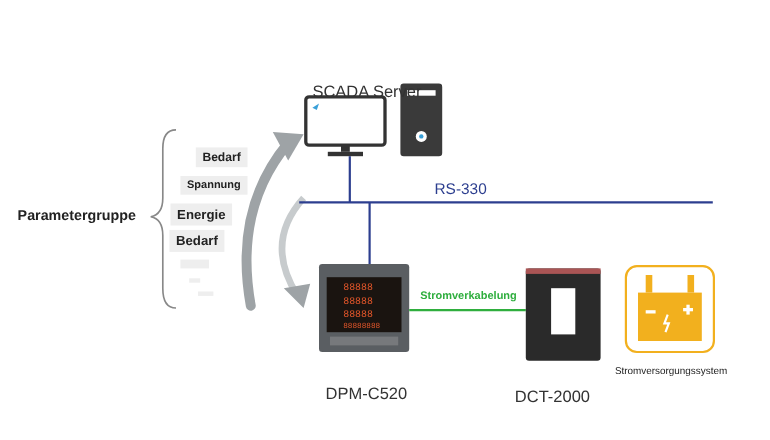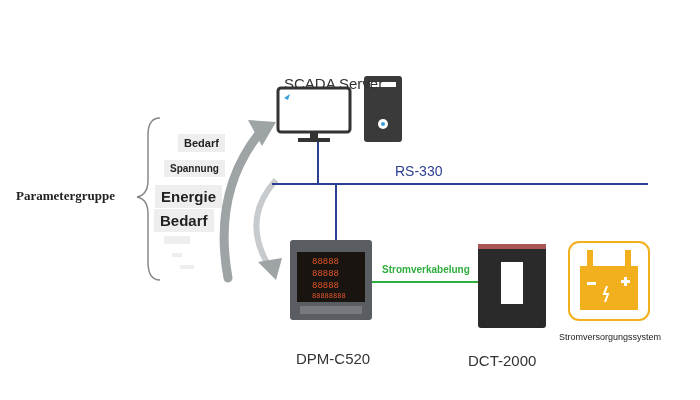--- a/index.html
+++ b/index.html
@@ -1,19 +1,19 @@
 <!DOCTYPE html>
 <html><head>
 <meta charset="utf-8">
 <style>
   html, body { margin: 0; padding: 0; background: #ffffff; }
   body { width: 700px; height: 400px; position: relative; overflow: hidden; font-family: "Liberation Sans", sans-serif; }
   .abs { position: absolute; }
-  .param-title { left: 16px; top: 188px; font-size: 13px; font-weight: bold; color: #222; font-family: Liberation Serif, serif; }
-  .chip { background: #eeeeee; color: #222; font-weight: bold; font-size: 15px; padding: 3px 6px; }
+  .param-title { left: 16px; top: 188px; font-size: 13px; font-weight: bold; color: #222; }
+  .chip { background: #eeeeee; color: #222; font-weight: bold; font-size: 12px; padding: 3px 6px; }
   .title-text { font-size: 15px; color: #333; margin-top: 20px; }
   .green-label { color: #2fae3e; font-size: 10px; font-weight: bold; }
   .rs-label { color: #2c3e8f; font-size: 14px; }
   .small-bold { font-size: 9px; font-weight: normal; color: #222; }
   svg { position: absolute; left: 0; top: 0; }
 </style>
 </head>
 <body>
 
 <svg width="700" height="400">

